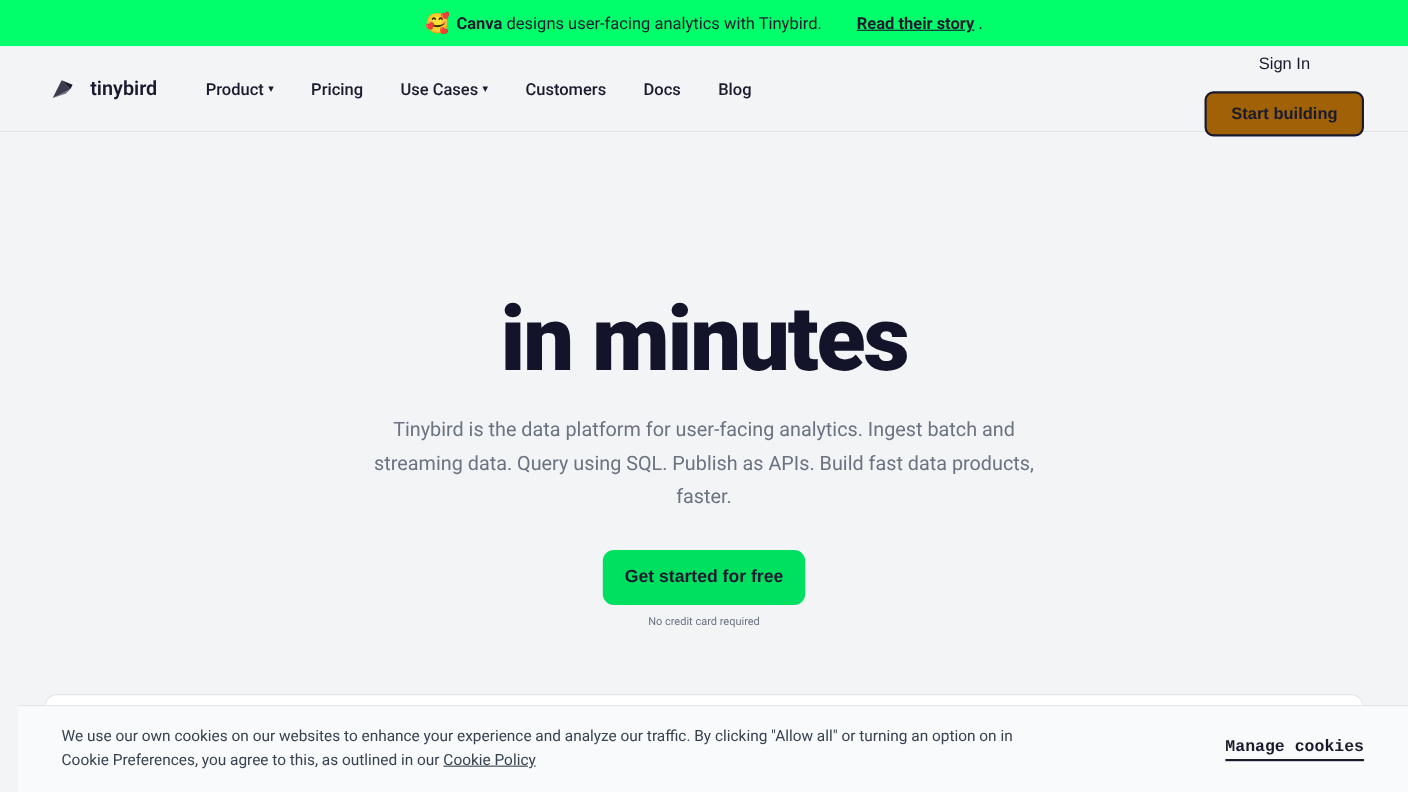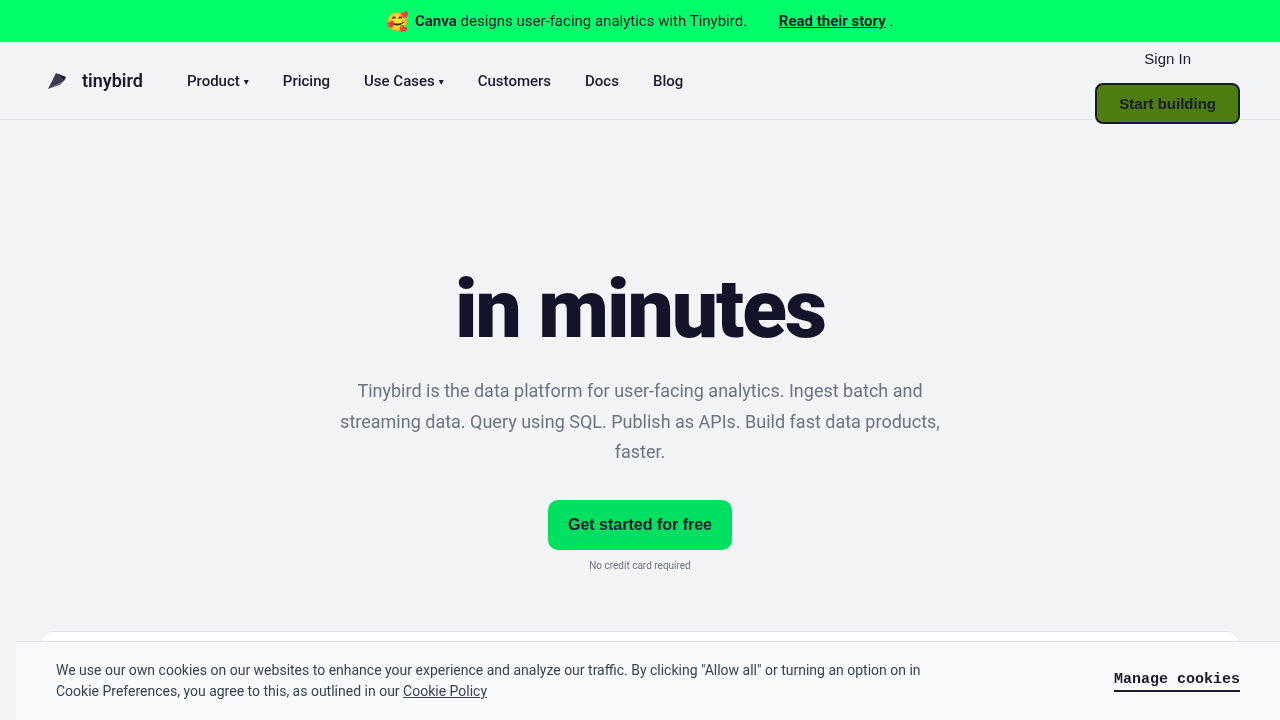--- a/index.html
+++ b/index.html
@@ -104,21 +104,21 @@
       font-weight: 500;
       background: none;
       border: none;
       padding: 8px 14px;
     }
     #start-building-btn {
       font-size: 15px;
       color: #1a1a2e;
       cursor: pointer;
       font-weight: 600;
-      background: #4d7c0f;
+      background: #a16207;
       border: 2px solid #1a1a2e;
       padding: 10px 22px;
       border-radius: 8px;
     }
 
     
     #hero {
       display: flex;
       flex-direction: column;
       align-items: center;

